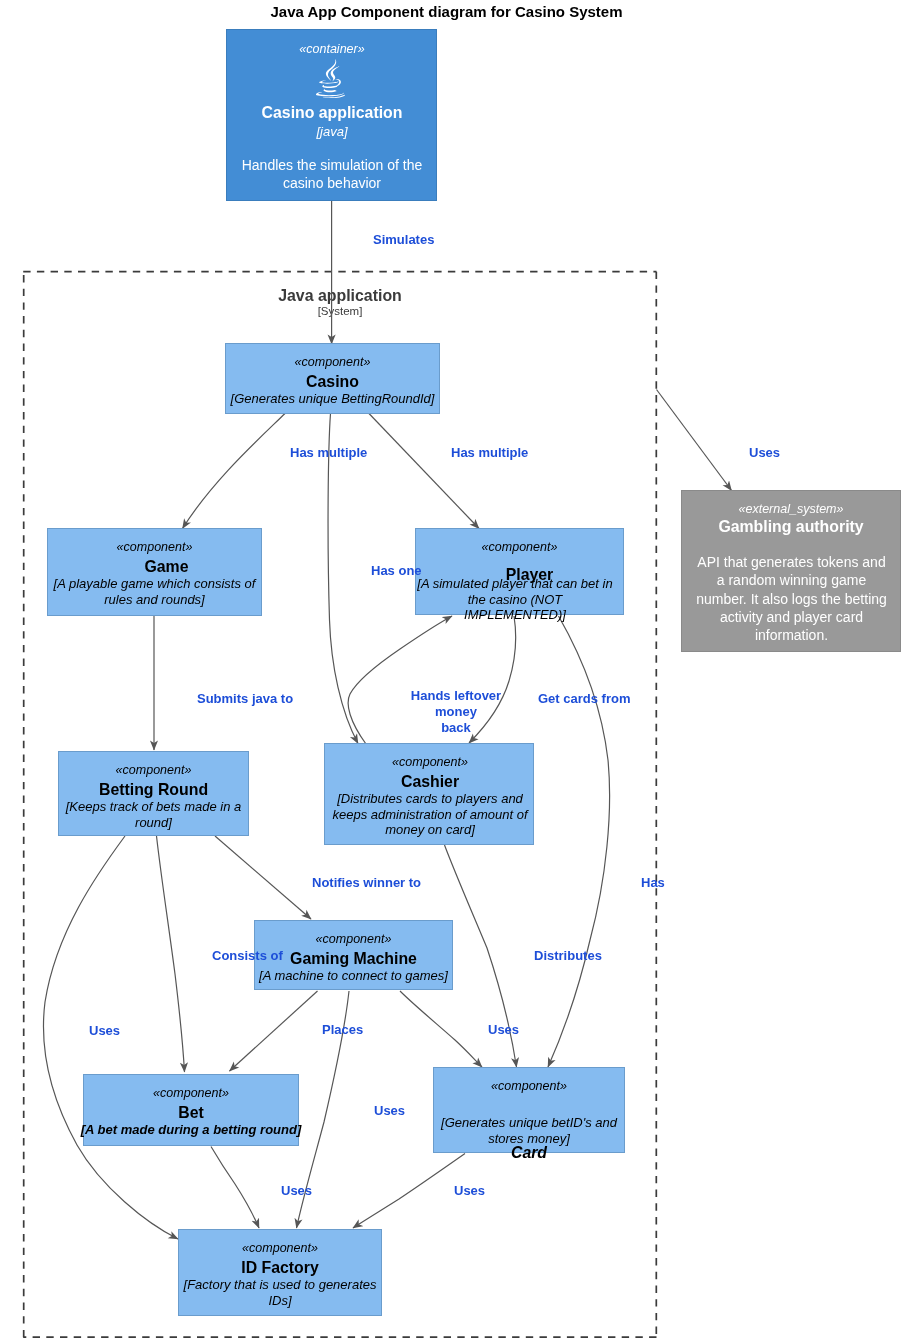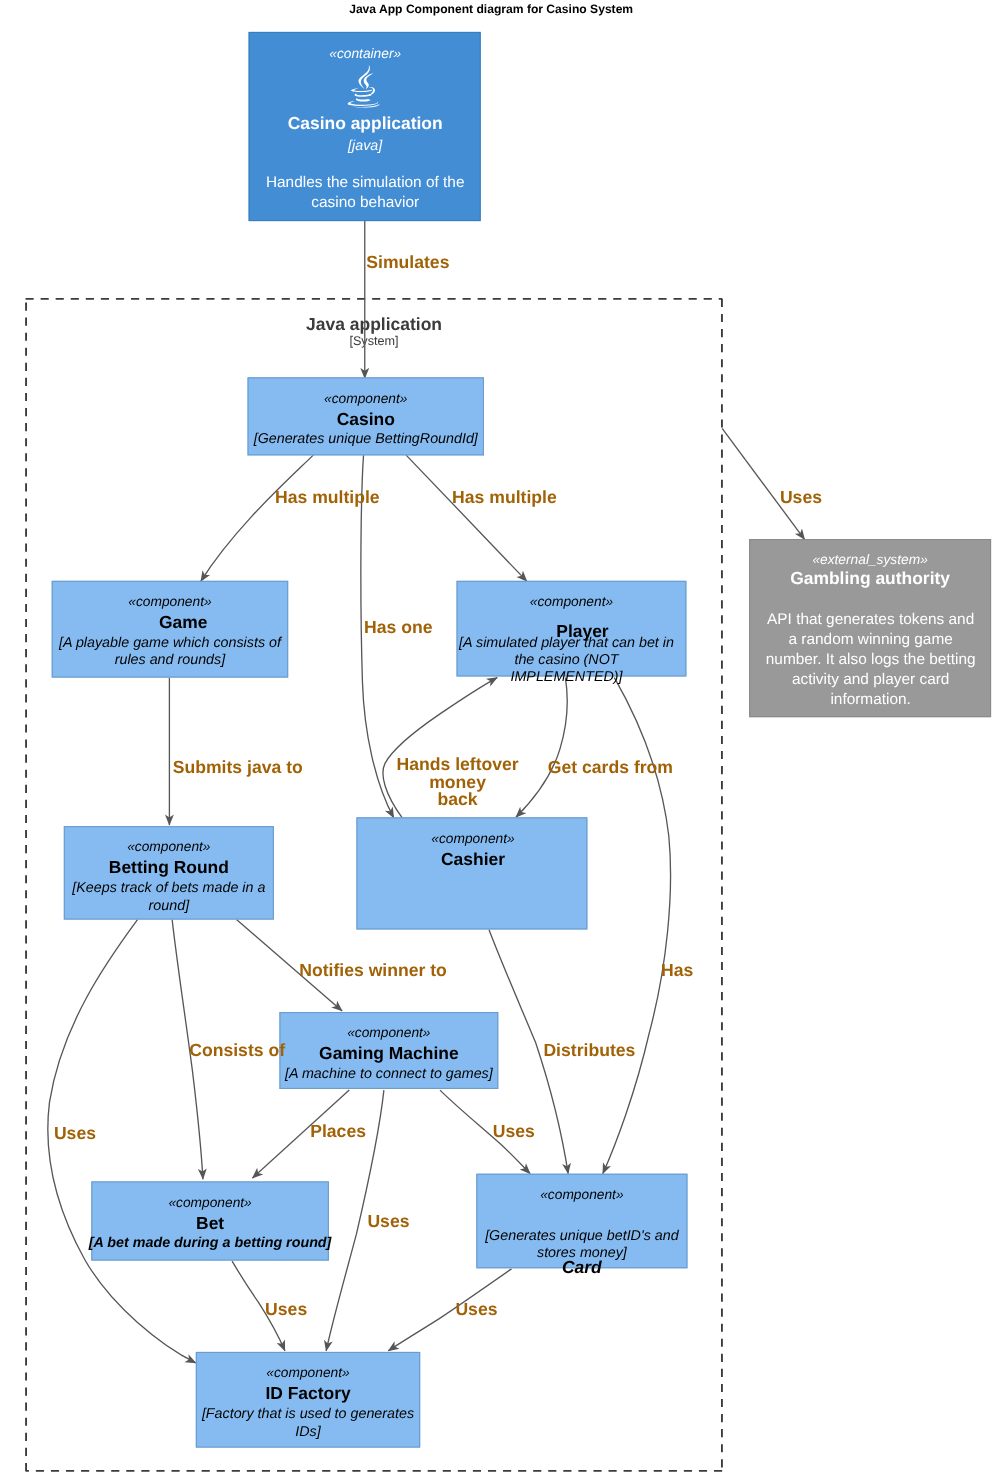--- a/index.html
+++ b/index.html
@@ -2,34 +2,34 @@
 <html><head>
 <meta charset="utf-8">
 <title>Java App Component diagram for Casino System</title>
 <style>
   html,body{margin:0;padding:0;background:#ffffff;}
   body{width:905px;height:1343px;position:relative;overflow:hidden;
        font-family:"Liberation Sans", sans-serif;}
   #stage{position:absolute;left:0;top:0;width:905px;height:1343px;}
   #edges{position:absolute;left:0;top:0;}
   .diagram-title{position:absolute;left:0;top:3px;width:893px;text-align:center;
-      font-size:11px;font-weight:bold;color:#000;}
+      font-size:15px;font-weight:bold;color:#000;}
   .node{position:absolute;box-sizing:border-box;}
   .comp{background:#85bbf0;border:1px solid #6a9ccc;}
   .container-node{background:#438dd5;border:1px solid #3a7dbd;}
   .ext{background:#999999;border:1px solid #8a8a8a;}
   .ln{position:absolute;text-align:center;white-space:pre-line;color:#000;}
   .stereo{font-style:italic;font-size:12.5px;line-height:14px;}
   .nm{font-weight:bold;font-size:15.85px;line-height:19px;}
   .tech{font-style:italic;font-size:13px;line-height:15.3px;}
   .desc{font-size:14px;line-height:18.3px;}
   .bname{position:absolute;text-align:center;font-size:15.9px;font-weight:bold;color:#3b3b3b;}
   .btype{position:absolute;text-align:center;font-size:11.5px;color:#3b3b3b;}
-  .elabel{position:absolute;font-size:16px;font-weight:bold;color:#a16207;
-     white-space:pre-line;line-height:16px;}
+  .elabel{position:absolute;font-size:13px;font-weight:bold;color:#1d4ed8;
+     white-space:pre-line;line-height:16px;padding-left:40px;}
   .javaicon{position:absolute;display:block;}
 </style>
 </head>
 <body>
 
 <div id="stage">
 <div class="diagram-title">Java App Component diagram for Casino System</div>
 
 <svg class="boundarysvg" width="905" height="1343" viewBox="0 0 905 1343" style="position:absolute;left:0;top:0;">
   <g fill="none" stroke="#3b3b3b" stroke-width="1.7" stroke-dasharray="7.4 6.3">
@@ -107,20 +107,21 @@
 <div class="ln tech" style="left:415px;top:576.4px;width:200px;">[A simulated player that can bet in the casino (NOT IMPLEMENTED)]</div>
 
 <div class="node comp" style="left:58px;top:751px;width:191px;height:85px;"></div>
 <div class="ln stereo" style="left:58px;top:762.5px;width:191px;">«component»</div>
 <div class="ln nm" style="left:58px;top:779.5px;width:191px;">Betting Round</div>
 <div class="ln tech" style="left:58px;top:799.4px;width:191px;">[Keeps track of bets made in a round]</div>
 
 <div class="node comp" style="left:324px;top:743px;width:210px;height:102px;"></div>
 <div class="ln stereo" style="left:324px;top:754.5px;width:212px;">«component»</div>
 <div class="ln nm" style="left:324px;top:771.5px;width:212px;">Cashier</div>
+<div class="ln tech" style="left:325px;top:791.4px;width:210px;">[Distributes cards to players and keeps administration of amount of money on card]</div>
 
 <div class="node comp" style="left:254px;top:920px;width:199px;height:70px;"></div>
 <div class="ln stereo" style="left:254px;top:931.5px;width:199px;">«component»</div>
 <div class="ln nm" style="left:254px;top:948.5px;width:199px;">Gaming Machine</div>
 <div class="ln tech" style="left:250px;top:968.4px;width:207px;">[A machine to connect to games]</div>
 
 <div class="node comp" style="left:83px;top:1074px;width:216px;height:72px;"></div>
 <div class="ln stereo" style="left:83px;top:1085.5px;width:216px;">«component»</div>
 <div class="ln nm" style="left:83px;top:1102.5px;width:216px;text-align:center;">Bet</div>
 <div class="ln tech" style="left:79px;top:1122.4px;width:224px;font-weight:bold;">[A bet made during a betting round]</div>

